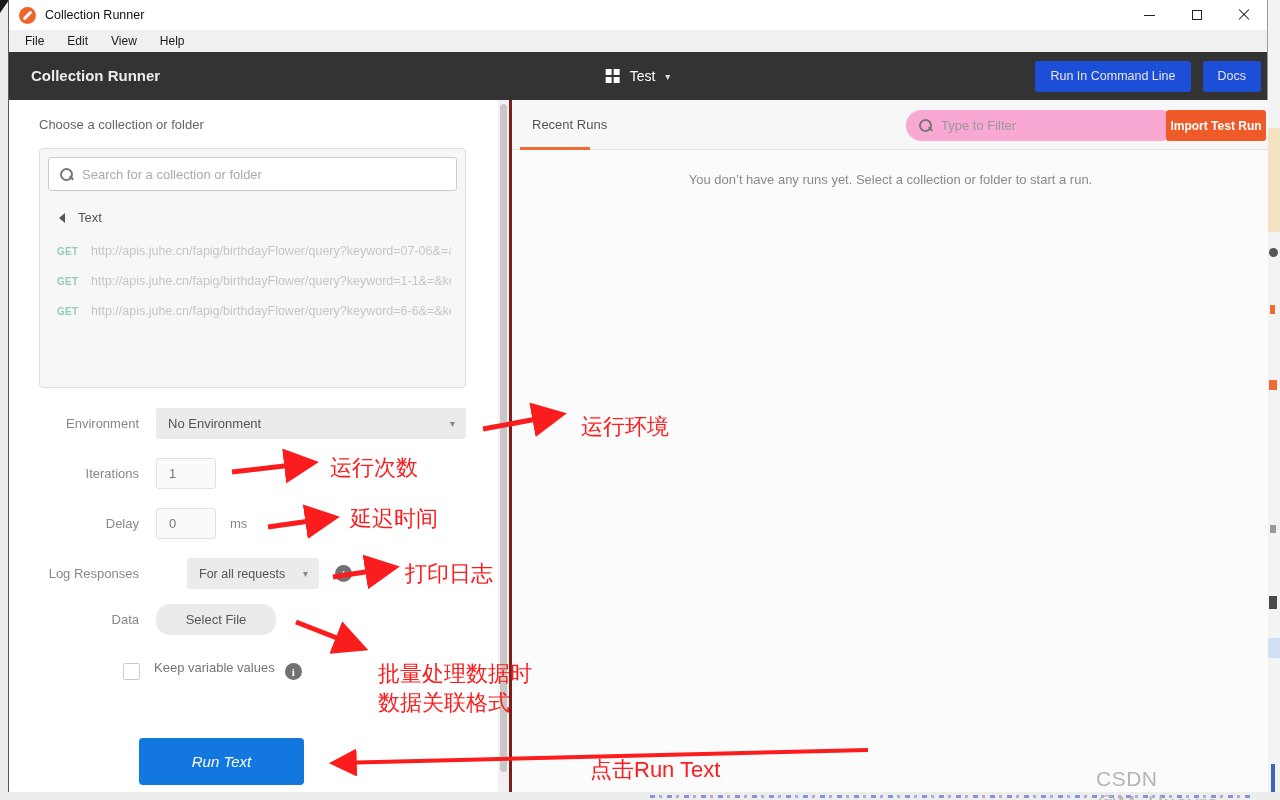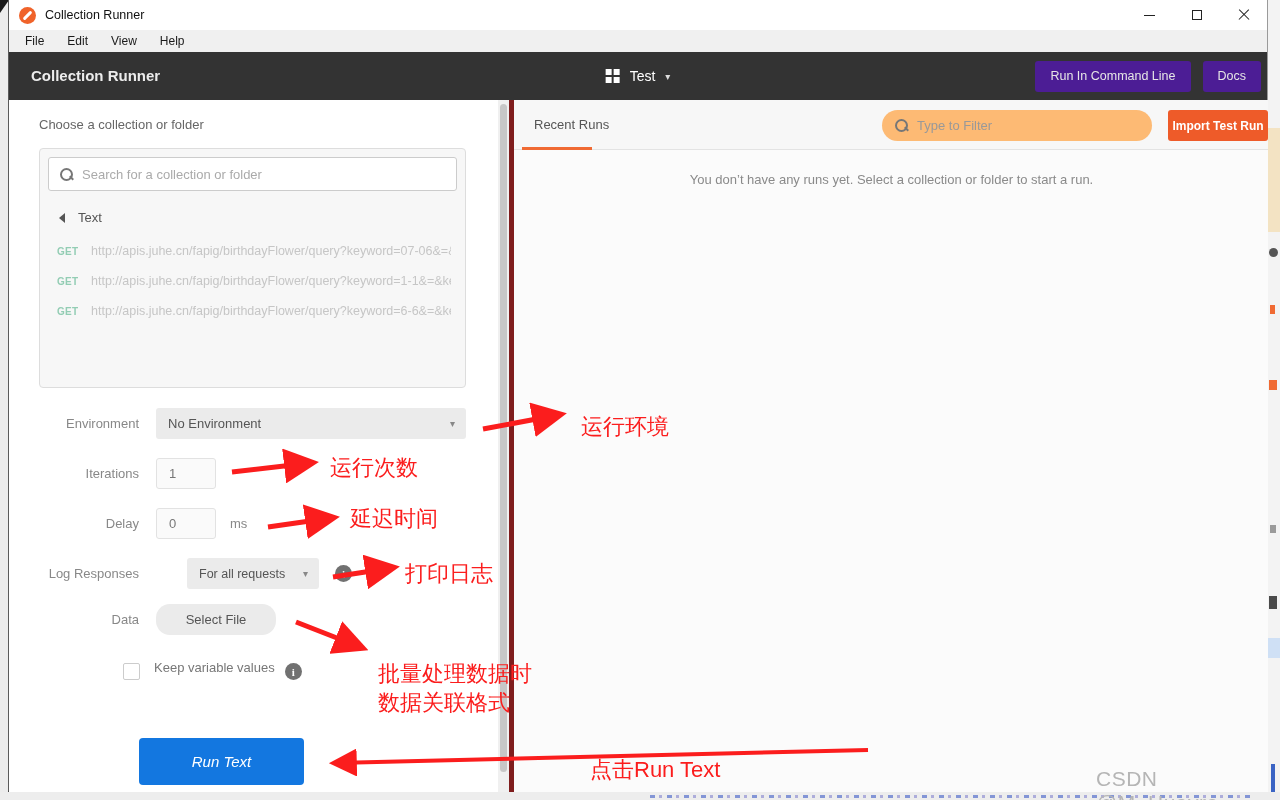--- a/index.html
+++ b/index.html
@@ -40,28 +40,28 @@
   .menu-item { font-size:12px; color:#1a1a1a; padding:1px 7px; }
 
   .darkheader { position:absolute; left:0; top:52px; width:100%; height:48px; background:#333333; }
   .dh-title { position:absolute; left:22px; top:0; height:48px; line-height:48px; font-size:15px; font-weight:bold; color:#ececec; }
   .dh-center { position:absolute; left:50%; top:0; transform:translateX(-50%); height:48px; display:flex; align-items:center; gap:10px; }
   .grid-icon { display:grid; grid-template-columns:6px 6px; grid-template-rows:6px 6px; gap:2px; }
   .grid-icon span { background:#fff; }
   .dh-workspace { font-size:14px; color:#fff; }
   .caret { font-size:10px; color:#ddd; }
   .dh-right { position:absolute; right:6px; top:0; height:48px; display:flex; align-items:center; gap:12px; }
-  .dh-btn { height:31px; background:#4c1d95; border:none; border-radius:3px; color:#e6e6e6; font-size:12.5px;
+  .dh-btn { height:31px; background:#1d4ed8; border:none; border-radius:3px; color:#e6e6e6; font-size:12.5px;
     padding:0 15px; font-family:inherit; }
 
   
   .leftpanel { position:absolute; left:0; top:100px; width:489px; height:692px; background:#fff; }
   .vscroll { position:absolute; left:489px; top:100px; width:11px; height:692px; background:#f0f0f0; }
   .vscroll-thumb { position:absolute; left:2px; top:4px; width:7px; height:668px; background:#c7c7c7; border-radius:4px; }
-  .rightpanel { position:absolute; left:500px; top:100px; width:760px; height:692px; background:#fbfbfb; border-left:5px solid #7f1d1d; }
+  .rightpanel { position:absolute; left:500px; top:100px; width:760px; height:692px; background:#fbfbfb; border-left:3px solid #7f1d1d; }
 
   
   .choose-label { position:absolute; left:30px; top:17px; font-size:13px; color:#666; }
   .collection-box { position:absolute; left:30px; top:48px; width:427px; height:240px; background:#f7f7f7;
     border:1px solid #ddd; border-radius:4px; overflow:hidden; }
   .search-box { margin:8px; height:34px; background:#fff; border:1px solid #ccc; border-radius:3px;
     display:flex; align-items:center; padding:0 11px; gap:9px; }
   .mag { position:relative; width:13px; height:13px; flex:none; }
   .mag::before { content:""; position:absolute; left:0; top:0; width:9px; height:9px; border:2px solid #777; border-radius:50%; }
   .mag::after { content:""; position:absolute; left:9px; top:9px; width:5px; height:2px; background:#777; transform:rotate(45deg); }
@@ -90,21 +90,21 @@
     font-weight:bold; display:flex; align-items:center; justify-content:center; font-family:"Liberation Serif",serif; }
   .checkbox { width:17px; height:17px; background:#fff; border:1px solid #ccc; border-radius:2px; flex:none; }
   .keep-label { font-size:13px; color:#777; margin:0 10px 8px 14px; }
   .run-btn { position:absolute; left:130px; top:638px; width:165px; height:47px; background:#1377e0; border:none;
     border-radius:4px; color:#fff; font-size:15px; font-family:inherit;font-style:italic; }
 
   
   .tabbar { position:absolute; left:0; top:0; width:100%; height:50px; background:#f7f7f7; border-bottom:1px solid #e3e3e3; }
   .tab { position:absolute; left:20px; top:0; height:49px; line-height:49px; font-size:13px; color:#555; }
   .tab-underline { position:absolute; left:8px; bottom:-1px; width:70px; height:3px; background:#f06a33; }
-  .filter-pill { position:absolute; left:368px; top:10px; width:270px; height:31px; background:#fdba74;
+  .filter-pill { position:absolute; left:394px; top:10px; width:270px; height:31px; background:#f9a8d4;
     border-radius:16px; display:flex; align-items:center; padding:0 13px; gap:9px; }
   .filter-pill input { border:none; outline:none; background:transparent; flex:1; font-size:13px; color:#555; font-family:inherit; }
   .filter-pill input::placeholder { color:#999; }
   .import-btn { position:absolute; left:654px; top:10px; width:100px; height:31px; background:#ee5b29; border:none;
     border-radius:3px; color:#fff; font-size:12px; font-weight:bold; font-family:inherit; }
   .empty-msg { position:absolute; left:0; top:72px; width:100%; text-align:center; font-size:13px; color:#8a8a8a; }
 
   
   .overlay { position:absolute; left:0; top:0; width:1280px; height:800px; pointer-events:none; z-index:50; }
   .ann { position:absolute; color:#fb1d1d; font-size:22px; line-height:29px; white-space:nowrap; }

